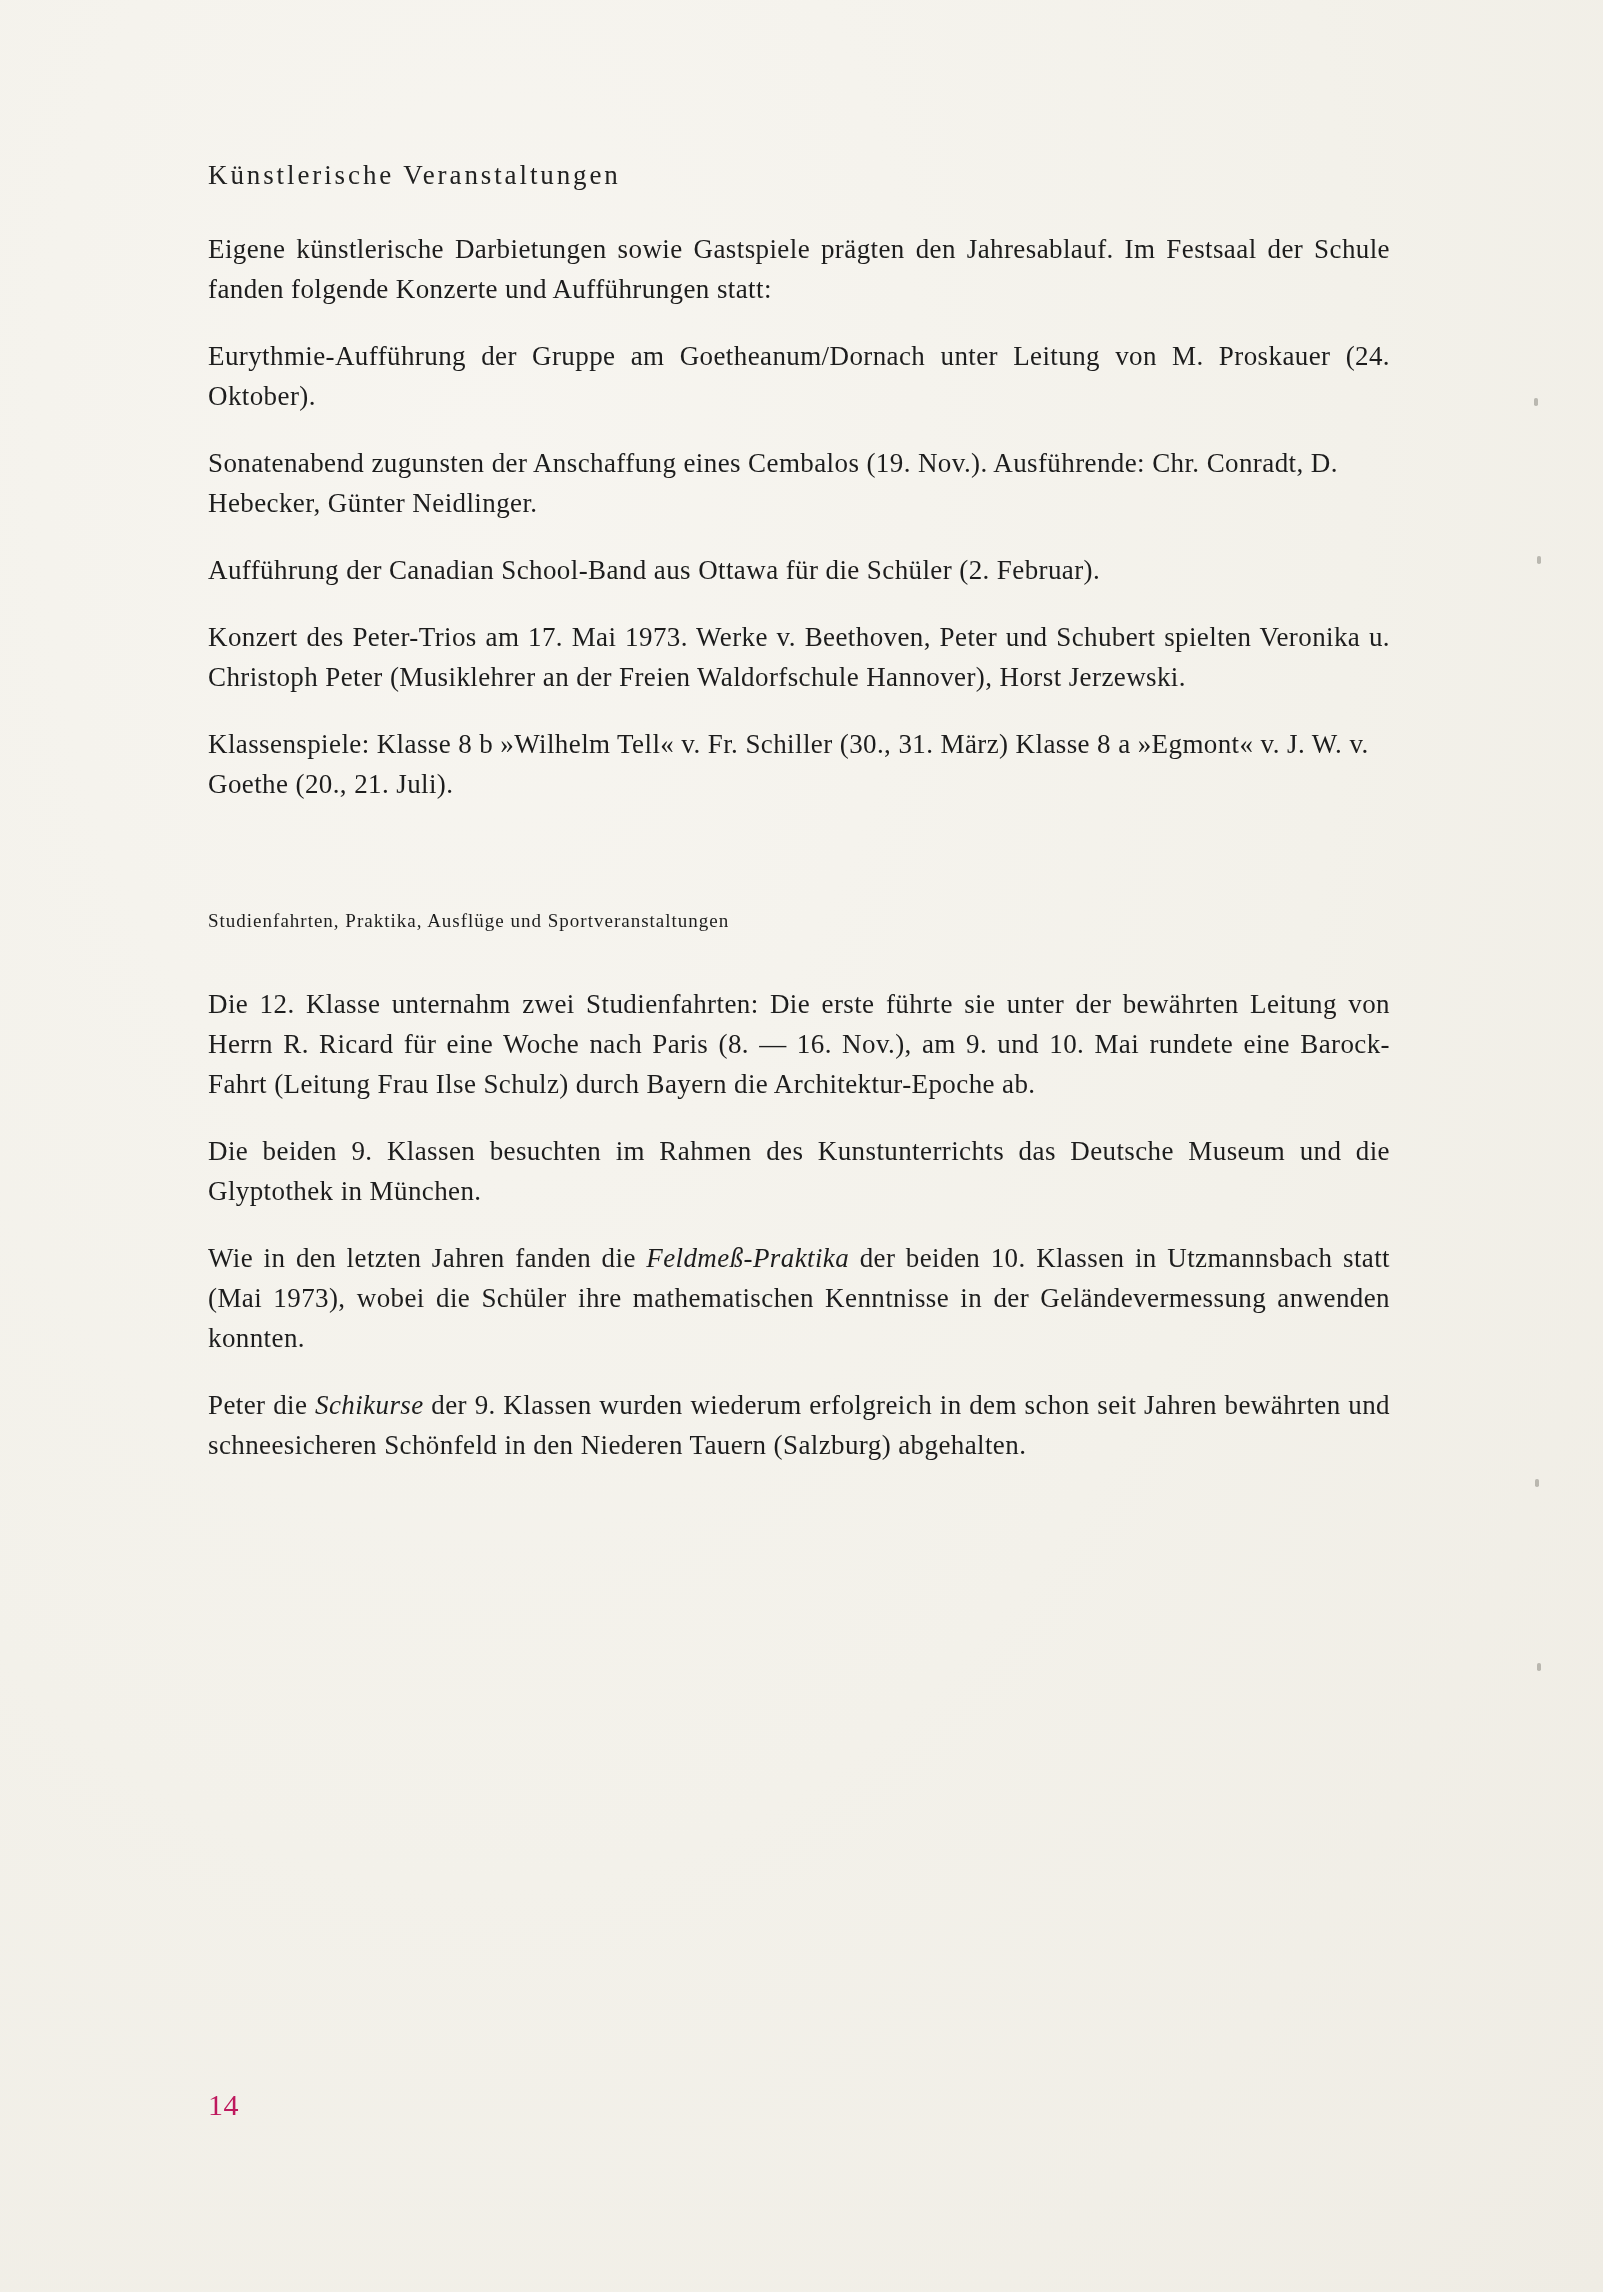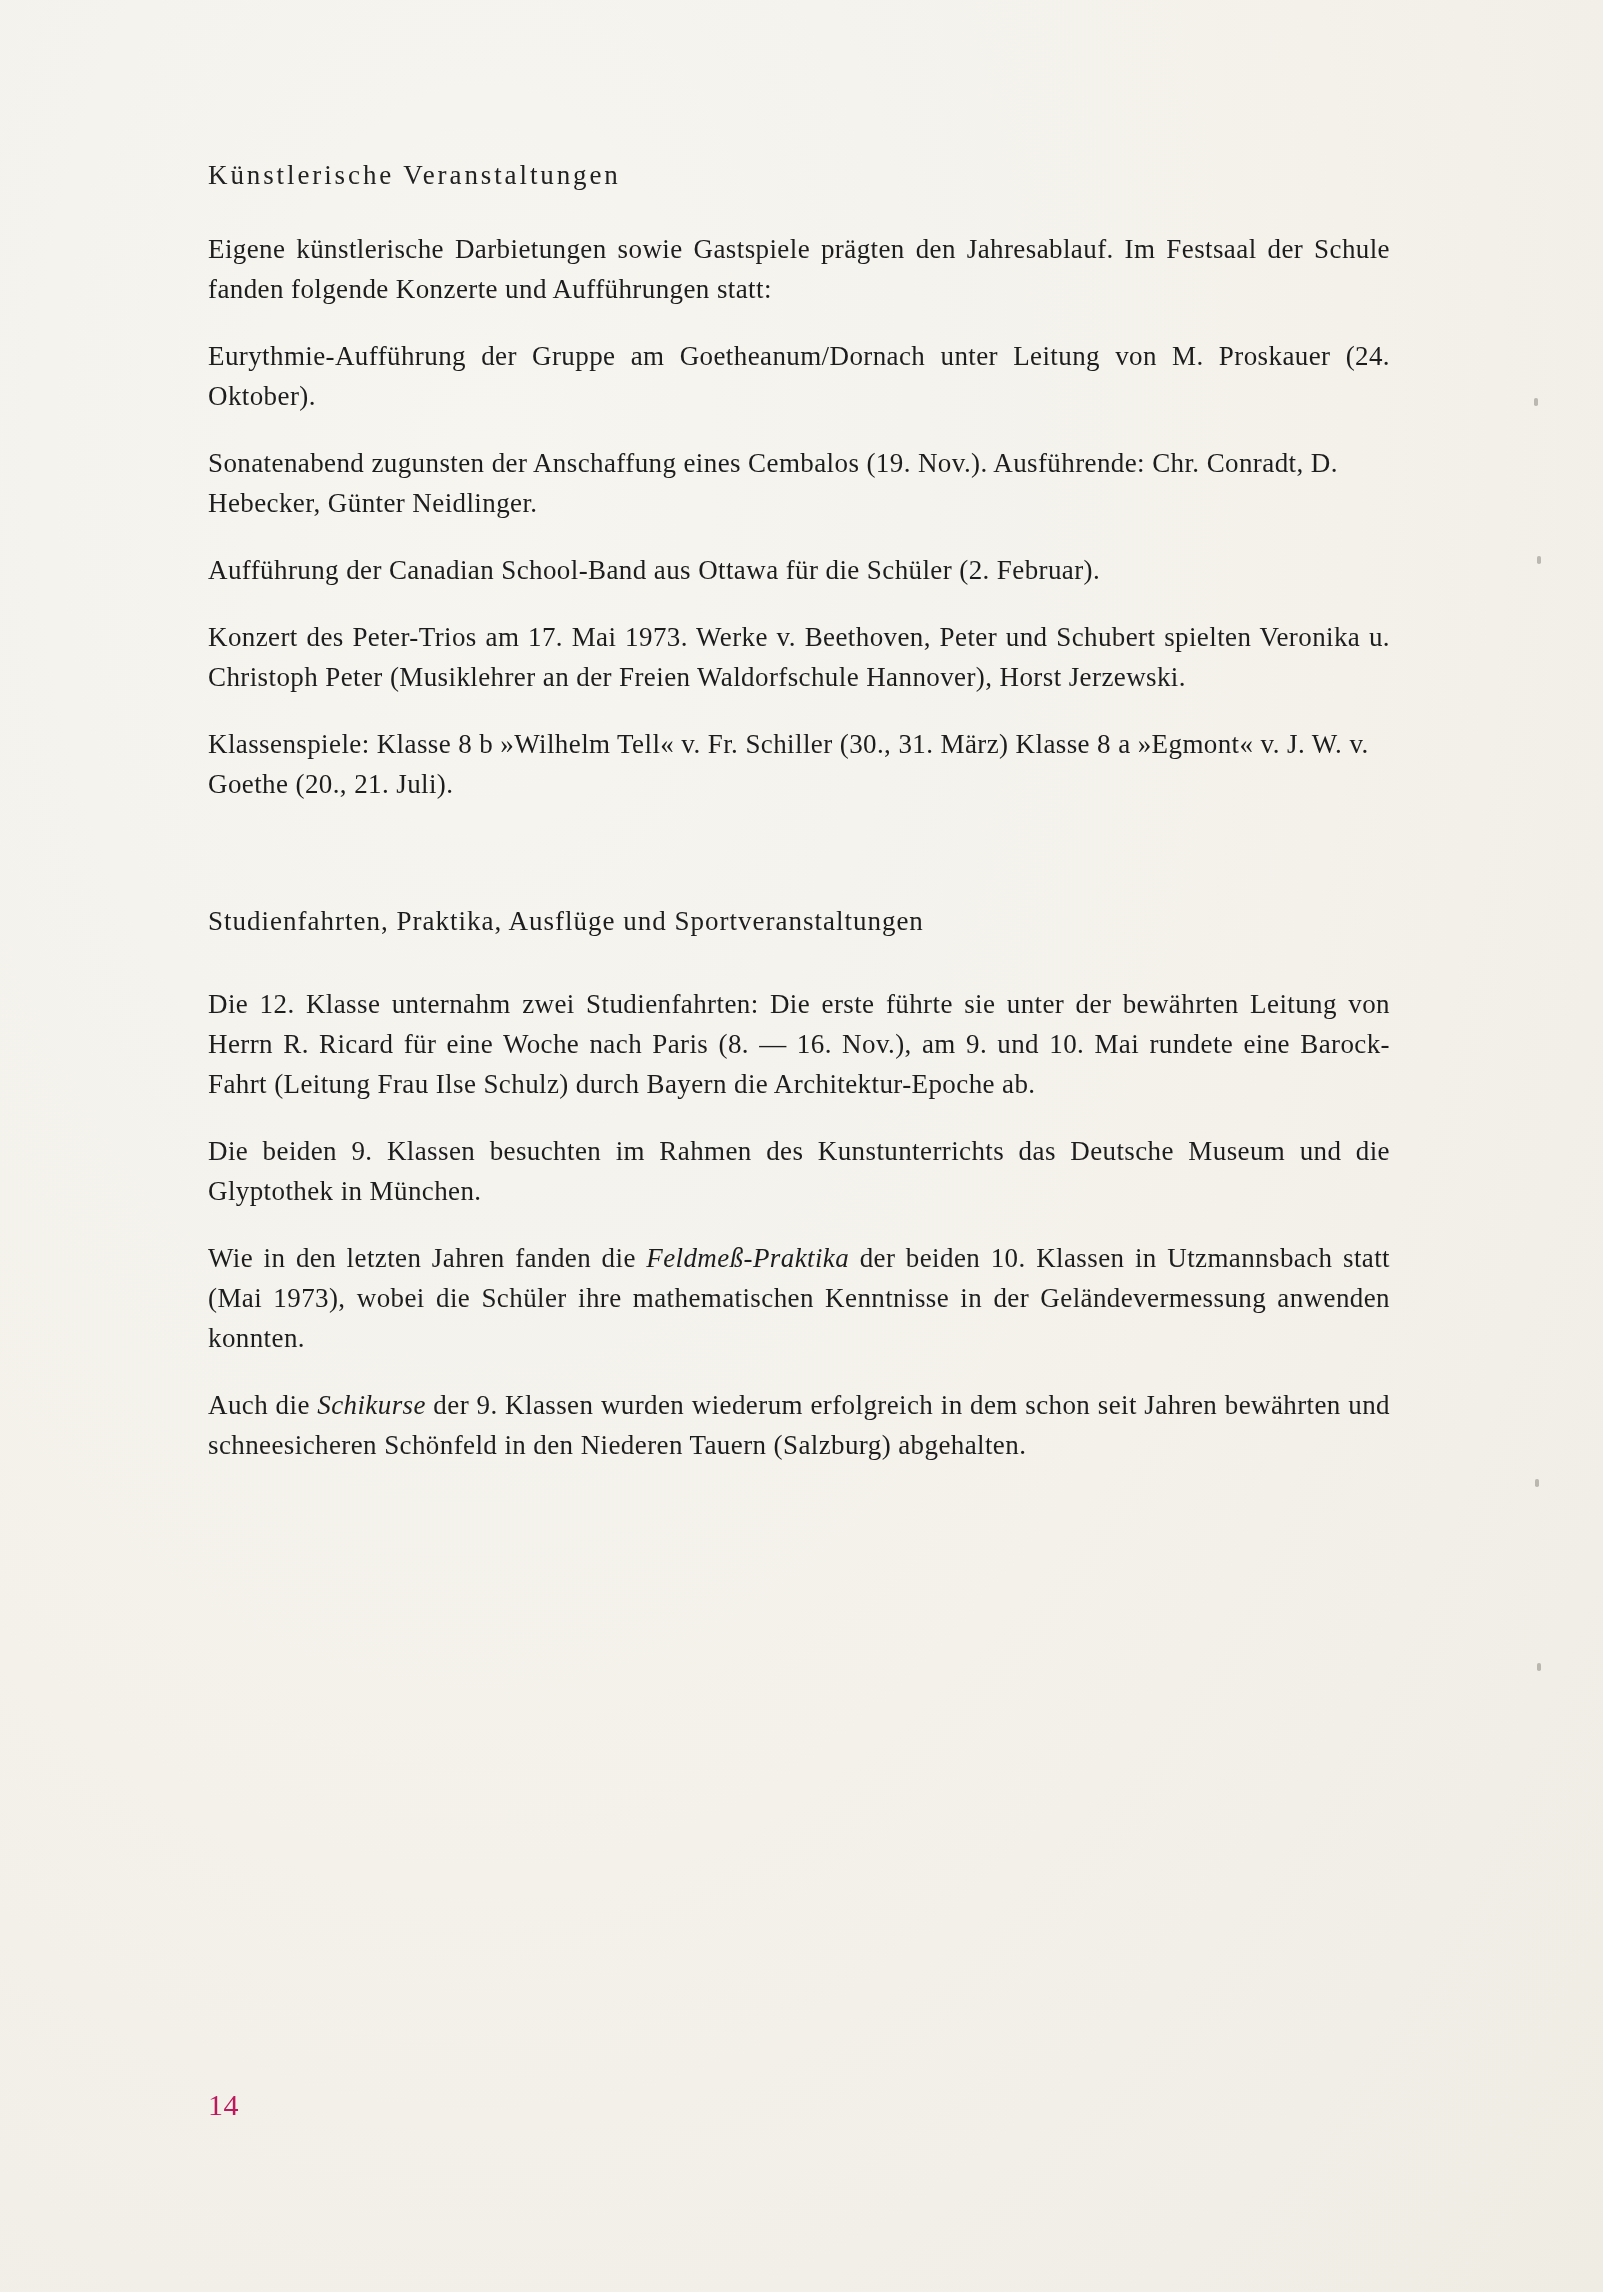--- a/index.html
+++ b/index.html
@@ -47,21 +47,21 @@
     margin: 16px 0 27px 0;
     text-align: justify;
     text-justify: inter-word;
     letter-spacing: 0.4px;
     color: #1d1d1d;
   }
   p.body.nojust {
     text-align: left;
   }
   .subhead {
-    font-size: 27px;
+    font-size: 19px;
     line-height: 40px;
     margin: 97px 0 43px 0;
     letter-spacing: 1px;
     color: #1d1d1d;
   }
   em {
     font-style: italic;
   }
   .folio {
     position: absolute;
@@ -114,20 +114,20 @@
     <p class="body nojust">Klassenspiele: Klasse 8 b »Wilhelm Tell« v. Fr. Schiller (30., 31. März) Klasse 8 a »Egmont« v. J. W. v. Goethe (20., 21. Juli).</p>
 
     <p class="subhead">Studienfahrten, Praktika, Ausflüge und Sportveranstaltungen</p>
 
     <p class="body">Die 12. Klasse unternahm zwei Studienfahrten: Die erste führte sie unter der bewährten Leitung von Herrn R. Ricard für eine Woche nach Paris (8. — 16. Nov.), am 9. und 10. Mai rundete eine Barock-Fahrt (Leitung Frau Ilse Schulz) durch Bayern die Architektur-Epoche ab.</p>
 
     <p class="body">Die beiden 9. Klassen besuchten im Rahmen des Kunstunterrichts das Deutsche Museum und die Glyptothek in München.</p>
 
     <p class="body"><span>Wie in den letzten Jahren fanden die </span><em>Feldmeß-Praktika</em><span> der beiden 10. Klassen in Utzmannsbach statt (Mai 1973), wobei die Schüler ihre mathematischen Kenntnisse in der Geländevermessung anwenden konnten.</span></p>
 
-    <p class="body"><span>Auch die </span><em>Schikurse</em><span> der 9. Klassen wurden wiederum erfolgreich in dem schon seit Jahren bewährten und schneesicheren Schönfeld in den Niederen Tauern (Salzburg) abgehalten.</span></p>
+    <p class="body"><span>Peter die </span><em>Schikurse</em><span> der 9. Klassen wurden wiederum erfolgreich in dem schon seit Jahren bewährten und schneesicheren Schönfeld in den Niederen Tauern (Salzburg) abgehalten.</span></p>
 
   </div>
 
   <div class="folio">14</div>
 
 </div>
 
 
 </body></html>

